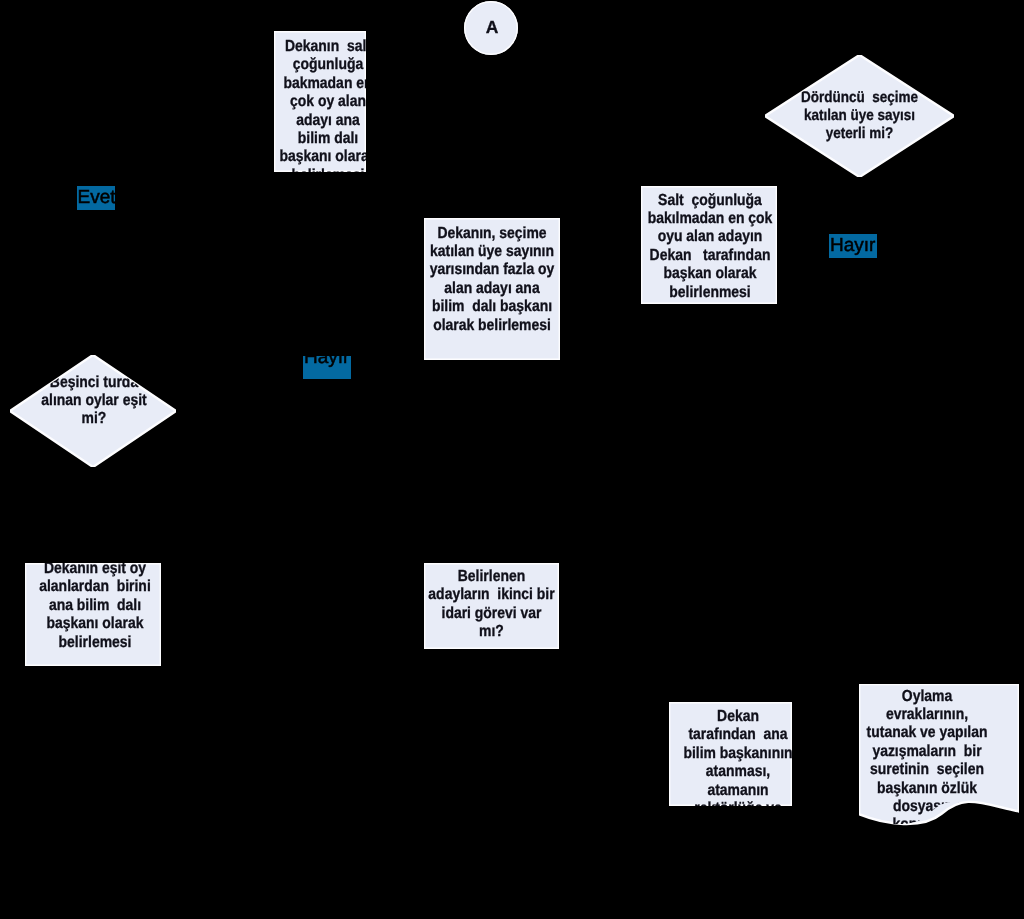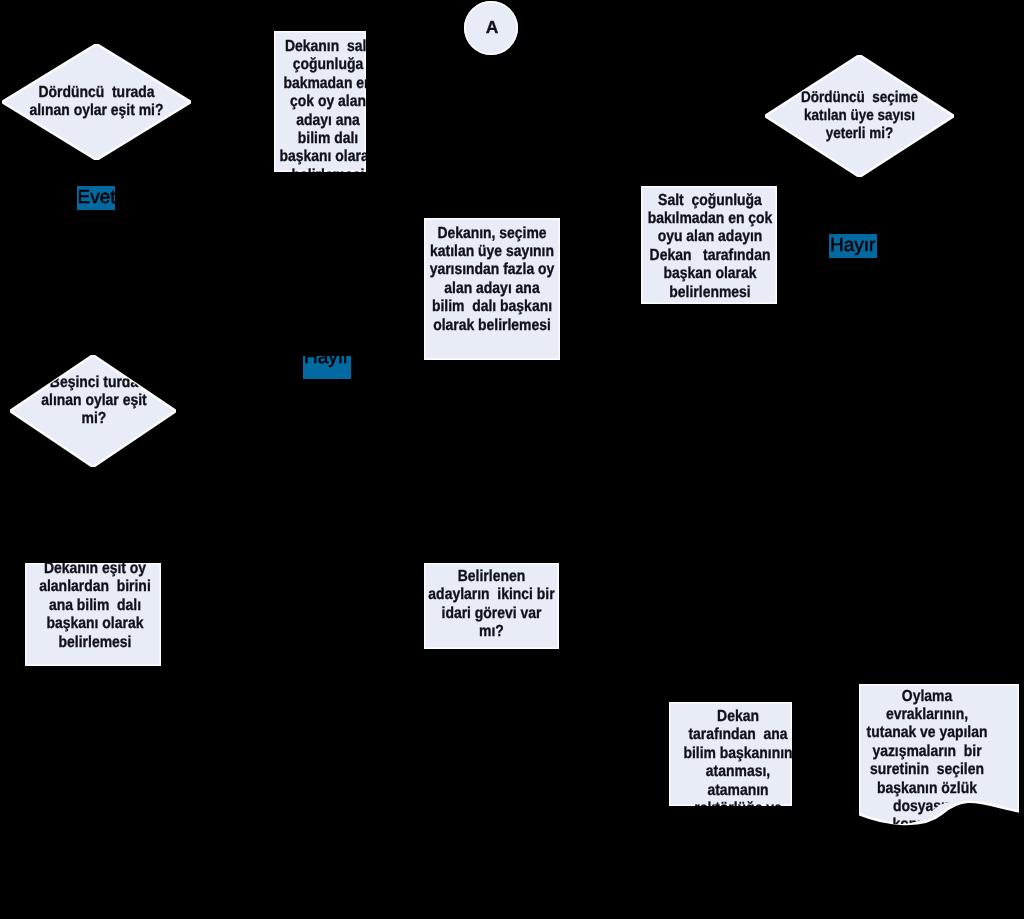--- a/index.html
+++ b/index.html
@@ -27,29 +27,20 @@
 
 <div id="stage">
 
   <div class="node" style="left:464px;top:1px;width:54px;height:54px;">
     <div class="sh" style="background:#e8ecf7;border-radius:50%;box-shadow:inset 0 0 0 1.4px #fdfdff;"></div>
     <div class="clip" style="border-radius:50%;">
       <div class="tx" style="left:1px;top:16.5px;width:54px;font-size:17.5px;transform:translateZ(0);"><span>A</span></div>
     </div>
   </div>
 
-  <div class="node" style="left:2px;top:44px;width:189px;height:116px;">
-    <svg class="sh" viewBox="0 0 189 116" preserveAspectRatio="none">
-      <polygon points="94.5,0 189,58 94.5,116 0,58" fill="#e8ecf7" stroke="#fdfdff" stroke-width="2.4"></polygon>
-    </svg>
-    <div class="clip" style="clip-path:polygon(50% 0,100% 50%,50% 100%,0 50%);">
-      <div class="tx" style="left:-25px;top:40px;width:239px;"><span>Dördüncü  turada
-alınan oylar eşit mi?</span></div>
-    </div>
-  </div>
 
   <div class="node" style="left:274px;top:31px;width:92px;height:141px;">
     <div class="sh" style="background:#e8ecf7;box-shadow:inset 0 0 0 1.4px #fdfdff;"></div>
     <div class="clip">
       <div class="tx" style="left:-46px;top:7px;width:200px;"><span>Dekanın  salt
 çoğunluğa
 bakmadan en
 çok oy alan
 adayı ana
 bilim dalı

